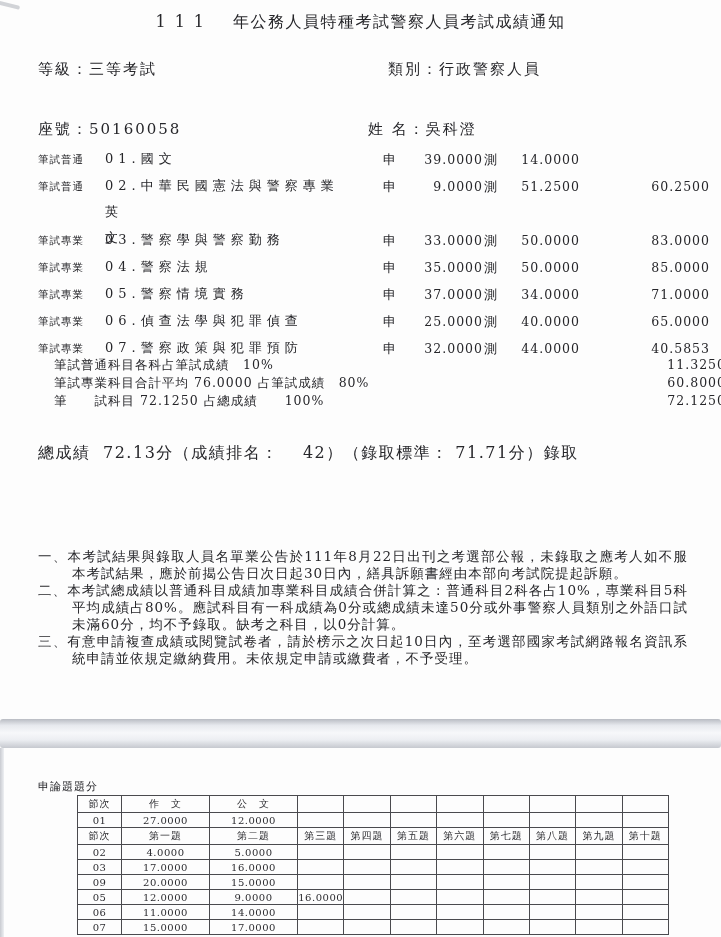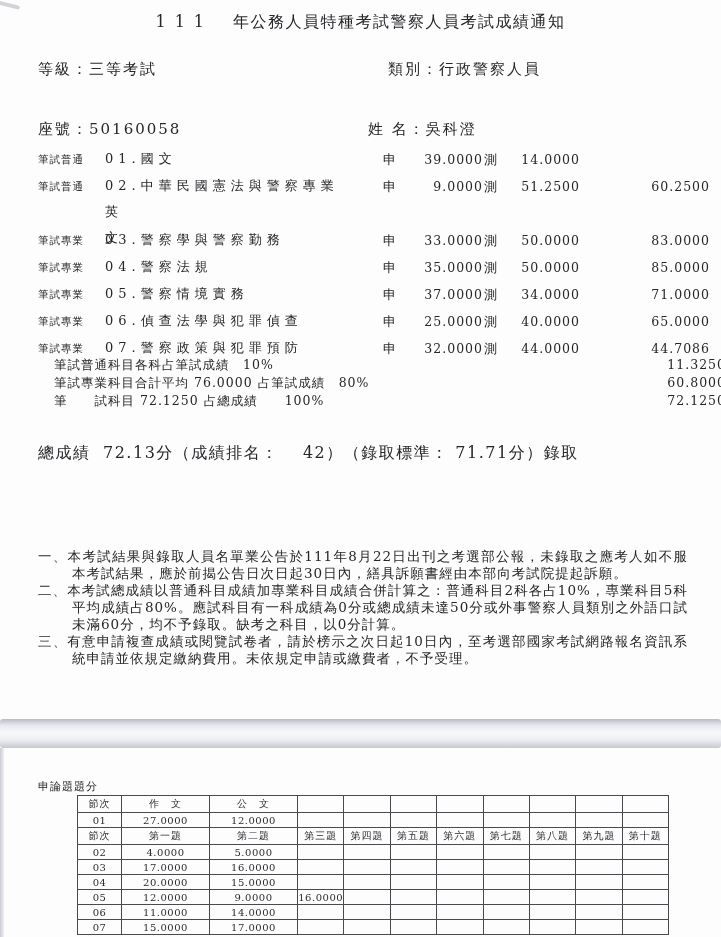--- a/index.html
+++ b/index.html
@@ -149,21 +149,21 @@
         <span class="v2">40.0000</span>
         <span class="vt">65.0000</span>
       </div>
       <div class="subj-row">
         <span class="g">筆試專業</span>
         <span class="n">07.警察政策與犯罪預防</span>
         <span class="m1">申</span>
         <span class="v1">32.0000</span>
         <span class="m2">測</span>
         <span class="v2">44.0000</span>
-        <span class="vt">44.7086</span>
+        <span class="vt">40.5853</span>
       </div>
     </div>
 
   <div class="summary" id="summary">
       <div class="sum-row">
         <span class="stext">筆試普通科目各科占筆試成績　10%</span>
         <span class="sval">11.3250</span>
       </div>
       <div class="sum-row">
         <span class="stext">筆試專業科目合計平均 76.0000 占筆試成績　80%</span>
@@ -265,21 +265,21 @@
           <td></td>
           <td></td>
           <td></td>
           <td></td>
           <td></td>
           <td></td>
           <td></td>
           <td></td>
         </tr>
         <tr>
-          <td>04</td>
+          <td>09</td>
           <td>20.0000</td>
           <td>15.0000</td>
           <td></td>
           <td></td>
           <td></td>
           <td></td>
           <td></td>
           <td></td>
           <td></td>
           <td></td>

